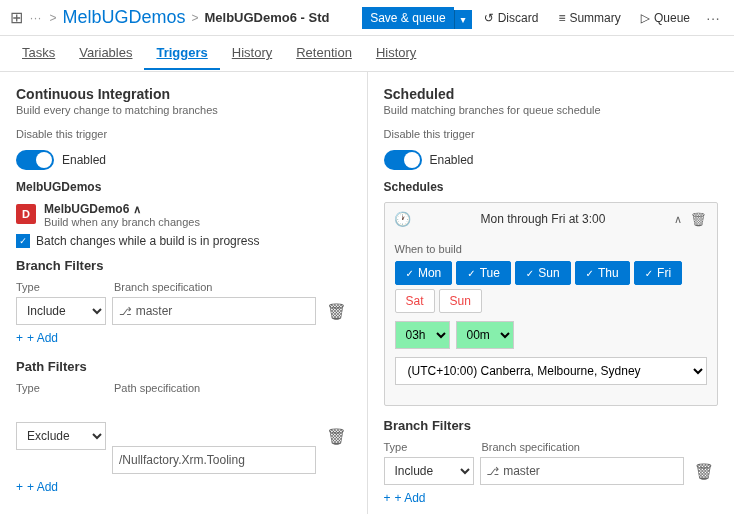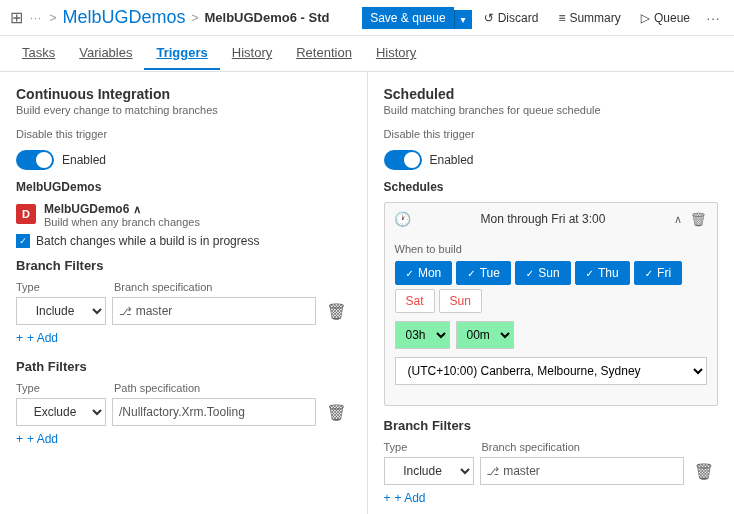--- a/index.html
+++ b/index.html
@@ -45,21 +45,21 @@
     .repo-icon { width: 20px; height: 20px; background: #d32f2f; border-radius: 2px; display: flex; align-items: center; justify-content: center; color: white; font-size: 11px; font-weight: bold; margin-top: 2px; flex-shrink: 0; }
     .repo-name { font-size: 12px; color: #333; font-weight: 600; display: flex; align-items: center; gap: 4px; }
     .repo-desc { font-size: 11px; color: #666; }
 
     .checkbox-row { display: flex; align-items: center; gap: 6px; margin-bottom: 10px; }
     .checkbox-blue { width: 14px; height: 14px; background: #0078d4; border: 1px solid #0078d4; display: flex; align-items: center; justify-content: center; color: white; font-size: 9px; flex-shrink: 0; }
 
     .filter-section { margin-bottom: 14px; }
     .filter-title { font-size: 13px; font-weight: 600; margin-bottom: 8px; }
     .filter-row { display: flex; align-items: center; gap: 6px; margin-bottom: 6px; }
-    select.filter-select { font-size: 12px; border: 1px solid #ccc; padding: 3px 6px; height: 28px; color: #333; background: white; cursor: pointer; text-align: center; }
+    select.filter-select { font-size: 12px; border: 1px solid #ccc; padding: 3px 6px; height: 28px; color: #333; background: white; cursor: pointer; }
     .spec-input { flex: 1; border: 1px solid #ccc; padding: 3px 6px; height: 28px; font-size: 12px; display: flex; align-items: center; gap: 4px; color: #555; }
     .delete-btn { background: transparent; border: none; color: #666; cursor: pointer; font-size: 16px; padding: 2px 4px; }
 
     .add-link { display: flex; align-items: center; gap: 4px; color: #0078d4; font-size: 12px; cursor: pointer; margin-top: 4px; }
 
     
     .schedule-box { border: 1px solid #d0d0d0; border-radius: 2px; background: #f8f8f8; margin-bottom: 12px; }
     .schedule-header { display: flex; align-items: center; padding: 8px 10px; gap: 8px; }
     .schedule-icon { color: #666; font-size: 14px; }
     .schedule-text { flex: 1; font-size: 12px; color: #333; text-align: center; }
@@ -184,21 +184,21 @@
       <div class="filter-title">Path Filters</div>
       <div class="filter-label-row">
         <span style="font-size:11px;color:#666;width:90px;">Type</span>
         <span style="font-size:11px;color:#666;">Path specification</span>
       </div>
       <div class="filter-row">
         <select class="filter-select" style="width:90px;">
           <option>Exclude</option>
           <option>Include</option>
         </select>
-        <div class="spec-input" style="min-width:140px;">
+        <div class="spec-input" style="min-width:140px;margin-top:48px;">
           <span>/Nullfactory.Xrm.Tooling</span>
         </div>
         <button class="delete-btn">🗑</button>
       </div>
       <div class="add-link">
         <span>+</span>
         <span style="color:#0078d4;font-size:12px;">+ Add</span>
       </div>
     </div>
   </div>

